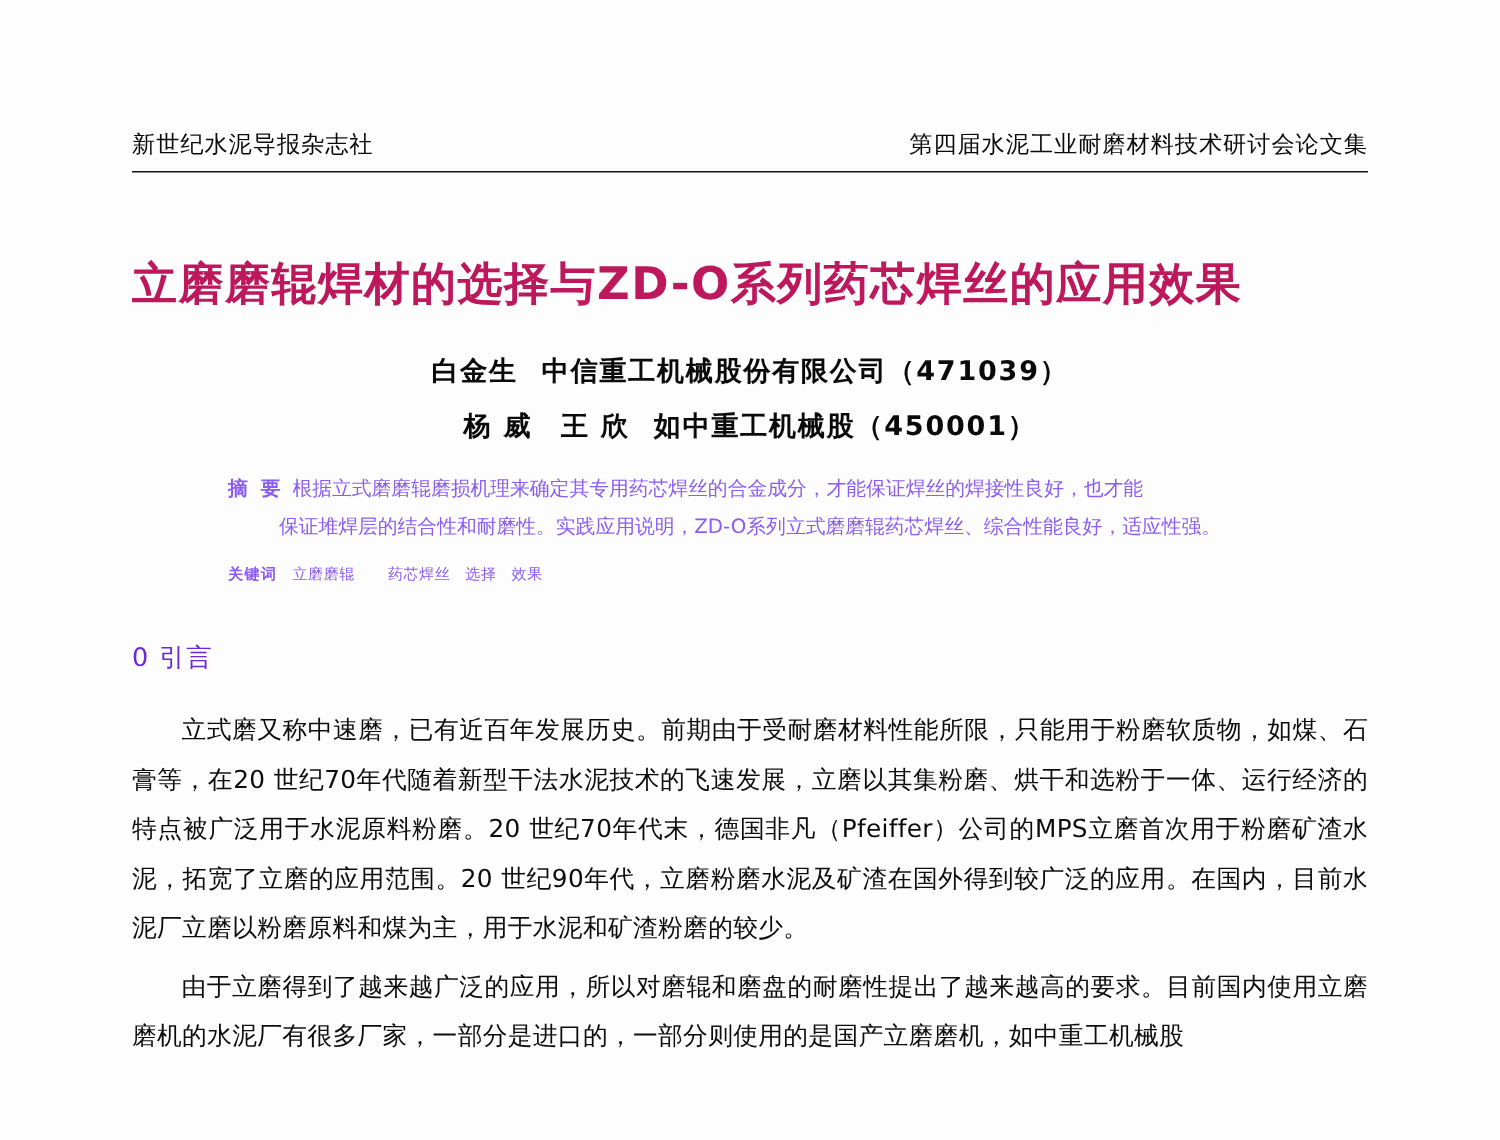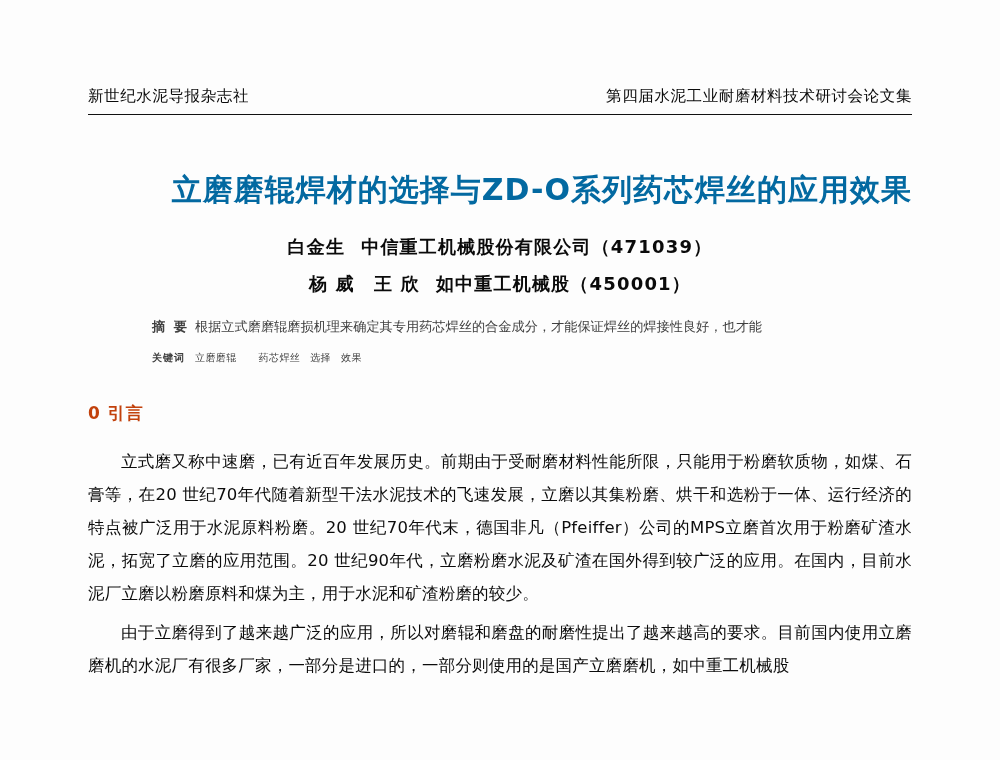--- a/index.html
+++ b/index.html
@@ -38,26 +38,26 @@
   .runhead .left  { white-space: nowrap; }
   .runhead .right { white-space: nowrap; text-align: right; }
   .rule {
     margin-top: 7px;
     border-bottom: 1.6px solid #111;
   }
 
   
   .title {
     margin-top: 56px;
-    text-align: right;
+    text-align: left;
     font-size: 30px;
     font-weight: 700;
     letter-spacing: 1px;
     line-height: 1.25;
-    color: #0369a1;
+    color: #be185d;
     white-space: nowrap;
   }
 
   
   .authors {
     margin-top: 26px;
     text-align: center;
   }
   .author-line {
     font-size: 18px;
@@ -68,21 +68,21 @@
   }
   .author-line .sp { display: inline-block; width: 16px; }
 
   
   .abstract {
     margin-top: 18px;
     padding: 0 34px;
     font-size: 13.2px;
     line-height: 1.95;
     text-align: justify;
-    color: #404040;
+    color: #8b5cf6;
   }
   .abs-label {
     font-weight: 700;
     letter-spacing: 2px;
     margin-right: 6px;
   }
   .abstract p { margin: 0; }
   .abs-l1 { text-indent: 30px; }
   .abs-l2 { text-align: center; }
   .keywords {
@@ -92,23 +92,23 @@
     letter-spacing: 0.4px;
   }
   .kw-label { font-weight: 700; letter-spacing: 1px; }
   .kw-gap { display: inline-block; width: 22px; }
   .kw-gap-sm { display: inline-block; width: 10px; }
 
   
   .section-head {
     margin-top: 34px;
     font-size: 17px;
-    font-weight: 700;
+    font-weight: 400;
     letter-spacing: 1px;
-    color: #c2410c;
+    color: #6d28d9;
   }
   .body-text {
     margin-top: 20px;
     font-size: 16.5px;
     line-height: 2.0;
     text-align: justify;
     color: #0c0c0c;
     letter-spacing: 0.2px;
   }
   .body-text p {
@@ -148,20 +148,21 @@
     </div>
     <div class="author-line">
       <span>杨 威　王 欣</span><span class="sp"></span><span>如中重工机械股</span><span>（450001）</span>
     </div>
   </div>
 
   <div class="abstract">
     <p class="abs-l1">
       <span class="abs-label">摘 要</span><span>根据立式磨磨辊磨损机理来确定其专用药芯焊丝的合金成分，才能保证焊丝的焊接性良好，也才能</span>
     </p>
+    <p class="abs-l2">保证堆焊层的结合性和耐磨性。实践应用说明，ZD-O系列立式磨磨辊药芯焊丝、综合性能良好，适应性强。</p>
     <div class="keywords">
       <span class="kw-label">关键词</span><span class="kw-gap-sm"></span><span>立磨磨辊</span><span class="kw-gap"></span><span>药芯焊丝</span><span class="kw-gap-sm"></span><span>选择</span><span class="kw-gap-sm"></span><span>效果</span>
     </div>
   </div>
 
   <div class="section-head">
     <span>0</span>
     <span>引言</span>
   </div>
 

